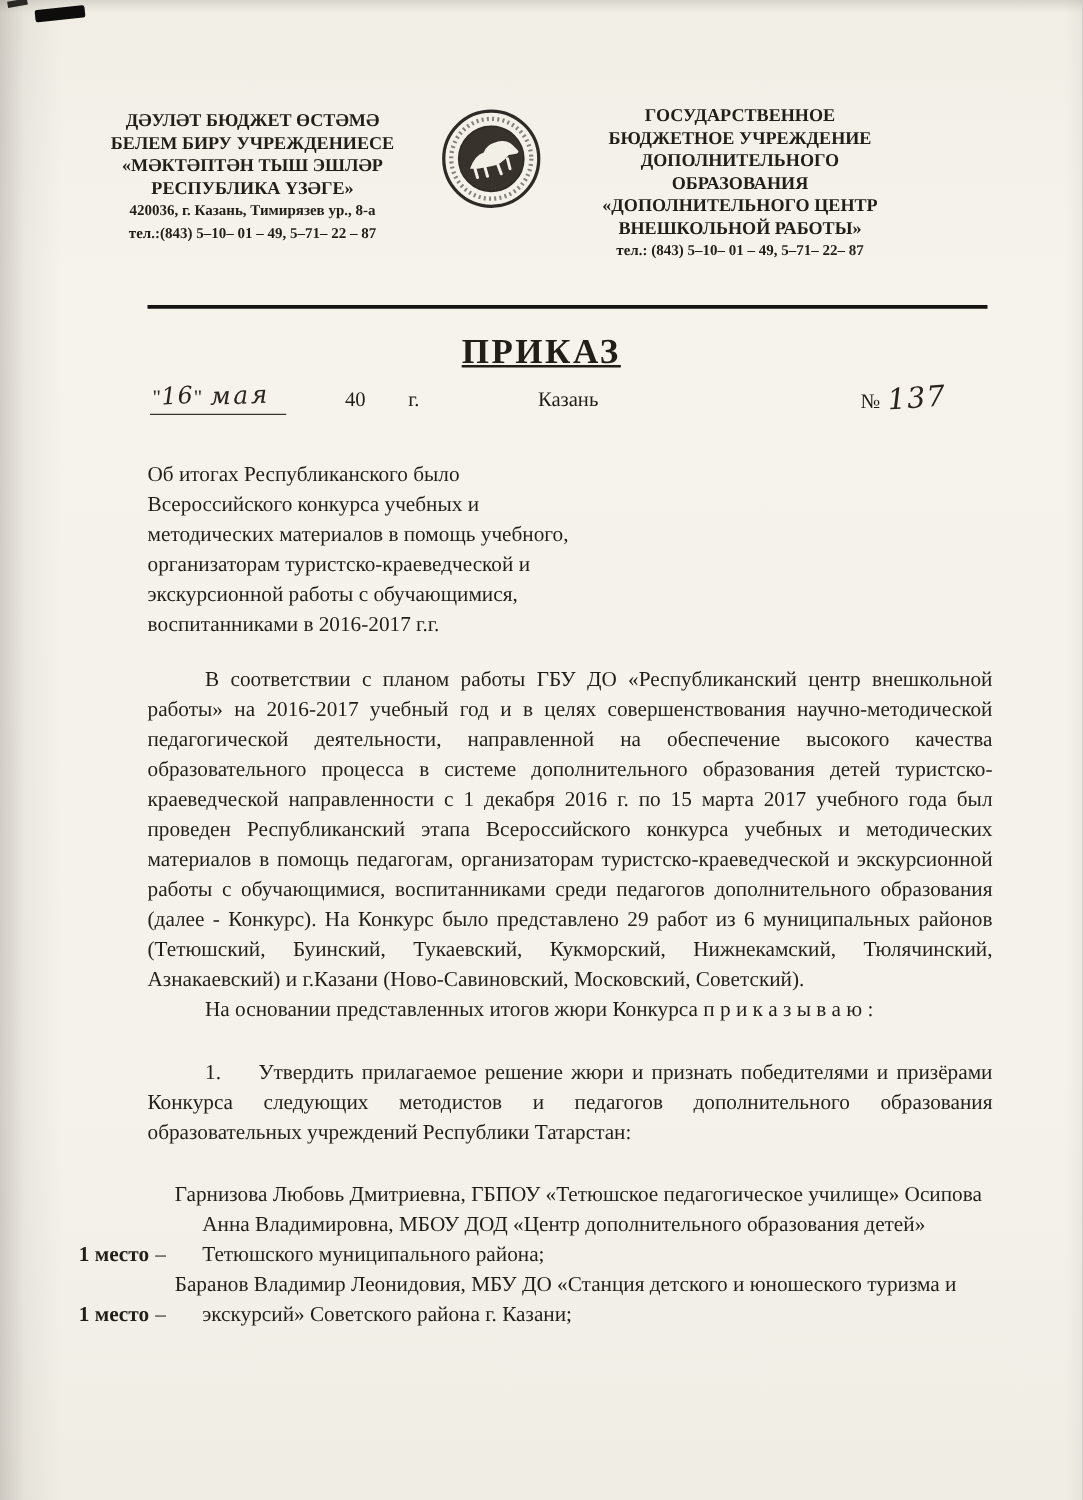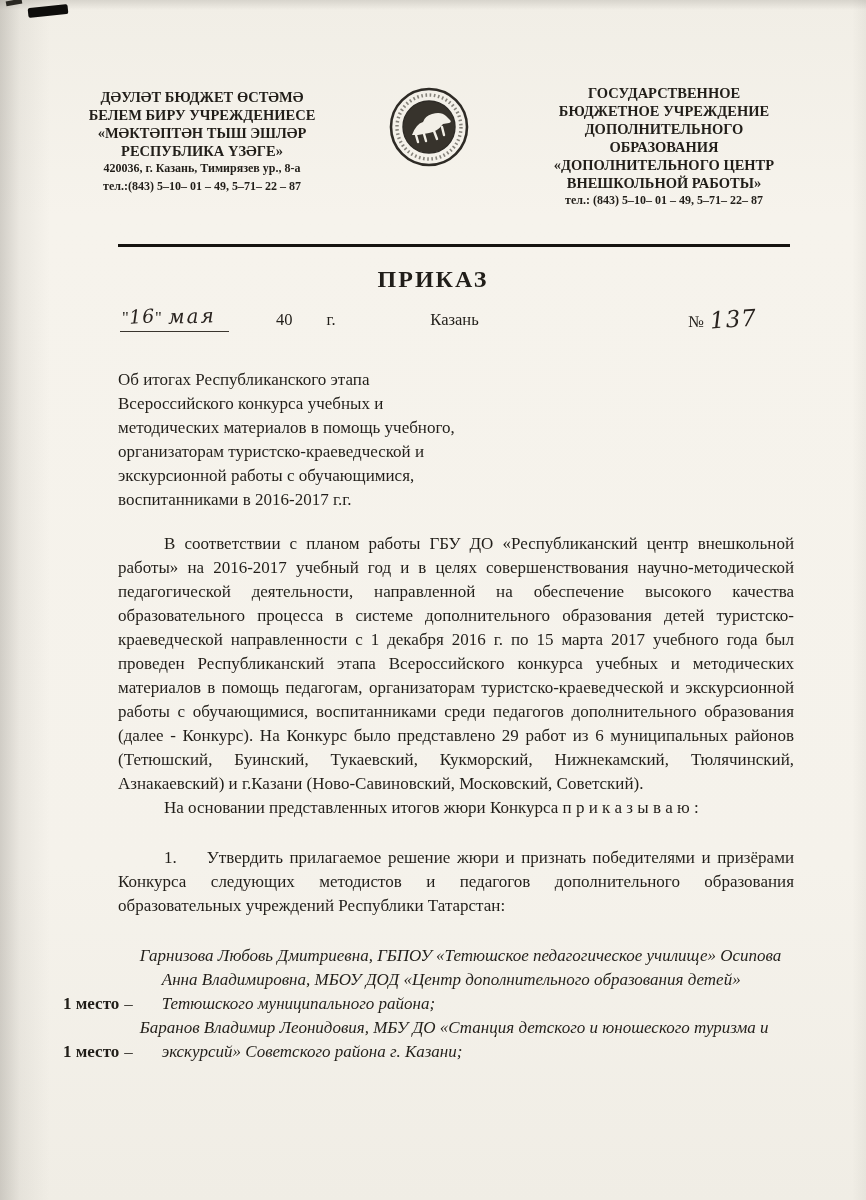--- a/index.html
+++ b/index.html
@@ -24,39 +24,39 @@
     position: absolute; top: 6px; left: 28px; width: 40px; height: 10px;
     background: #0e0d0b; transform: rotate(-6deg); border-radius: 2px;
   }
   .mark-b {
     position: absolute; top: 0; left: 6px; width: 16px; height: 5px;
     background: #2a2823; transform: rotate(-10deg);
   }
 
   
   .letterhead {
-    position: absolute; top: 84px; left: 52px; right: 44px;
-    display: flex; justify-content: space-between; align-items: flex-start;
+    position: absolute; top: 84px; left: 52px; right: 20px;
+    display: flex; align-items: flex-start;
   }
   .org { text-align: center; font-weight: bold; }
   .org-left  { width: 300px; font-size: 14.5px; line-height: 18px; padding-top: 4px; }
   .org-right { width: 316px; font-size: 14.5px; line-height: 18px; }
   .org .addr { font-size: 12px; line-height: 17.5px; }
   .seal { width: 82px; height: 82px; margin-top: 2px; }
 
   
   .rule {
     position: absolute; top: 244px; left: 118px; width: 672px; height: 3px;
     background: #15130f;
   }
 
   
   .doc-title {
     position: absolute; top: 266px; left: 0; right: 0; margin: 0;
-    text-align: center; font-size: 24px; font-weight: bold; letter-spacing: 2px;
+    text-align: center; font-size: 28px; font-weight: bold; letter-spacing: 2px; text-decoration: underline;
   }
 
   
   .dateline {
     position: absolute; top: 304px; left: 118px; width: 673px; height: 40px;
     font-size: 16.5px;
   }
   .date-group {
     position: absolute; left: 2px; top: 0;
     border-bottom: 1.5px solid #3a352e;
@@ -85,21 +85,21 @@
   .body-p { margin: 0 0 0 55px; width: 676px; text-align: justify; text-indent: 46px; }
   .body-p.first { margin-top: 20px; }
   .body-p.decree { text-align: left; }
   .body-p.numbered { margin-top: 26px; }
   .p3-num { margin-right: 30px; }
 
   .winners { margin-top: 26px; width: 732px; }
   .winner { display: flex; align-items: flex-end; }
   .winner .place { font-weight: bold; white-space: nowrap; }
   .winner .sep { padding: 0 7px 0 5px; }
-  .winner .wtext { flex: 1; padding-left: 22px; text-indent: -22px; font-style: italic; }
+  .winner .wtext { flex: 1; padding-left: 22px; text-indent: -22px; }
 </style>
 </head>
 <body>
 
 <div class="page">
 
   <div class="edge-shade"></div>
   <div class="mark-a"></div>
   <div class="mark-b"></div>
 
@@ -147,21 +147,21 @@
     </span>
     <span class="city">Казань</span>
     <span class="num-group">
       <span>№</span><span class="hand number">137</span>
     </span>
   </div>
 
   <div class="content">
 
     <div class="subject">
-      <div class="subject-line">Об итогах Республиканского этапа</div>
+      <div class="subject-line">Об итогах Республиканского было</div>
       <div class="subject-line">Всероссийского конкурса учебных и</div>
       <div class="subject-line">методических материалов в помощь учебного,</div>
       <div class="subject-line">организаторам туристско-краеведческой и</div>
       <div class="subject-line">экскурсионной работы с обучающимися,</div>
       <div class="subject-line">воспитанниками в 2016-2017 г.г.</div>
     </div>
 
     <p class="body-p first">В соответствии с планом работы ГБУ ДО «Республиканский центр внешкольной работы» на 2016-2017 учебный год и в целях совершенствования научно-методической педагогической деятельности, направленной на обеспечение высокого качества образовательного процесса в системе дополнительного образования детей туристско-краеведческой направленности с 1 декабря 2016 г. по 15 марта 2017 учебного года был проведен Республиканский этапа Всероссийского конкурса учебных и методических материалов в помощь педагогам, организаторам туристско-краеведческой и экскурсионной работы с обучающимися, воспитанниками среди педагогов дополнительного образования (далее - Конкурс). На Конкурс было представлено 29 работ из 6 муниципальных районов (Тетюшский, Буинский, Тукаевский, Кукморский, Нижнекамский, Тюлячинский, Азнакаевский) и г.Казани (Ново-Савиновский, Московский, Советский).</p>
 
     <p class="body-p decree">На основании представленных итогов жюри Конкурса п р и к а з ы в а ю :</p>

